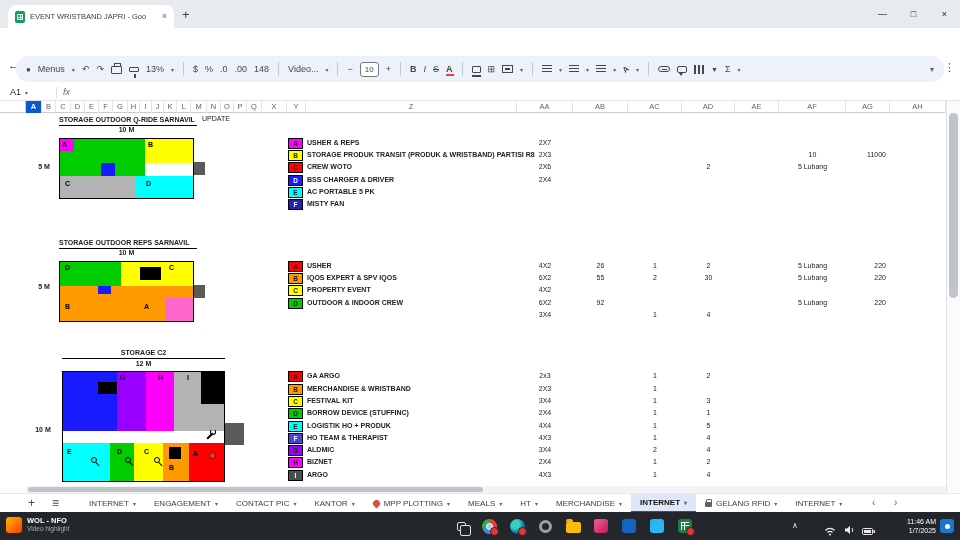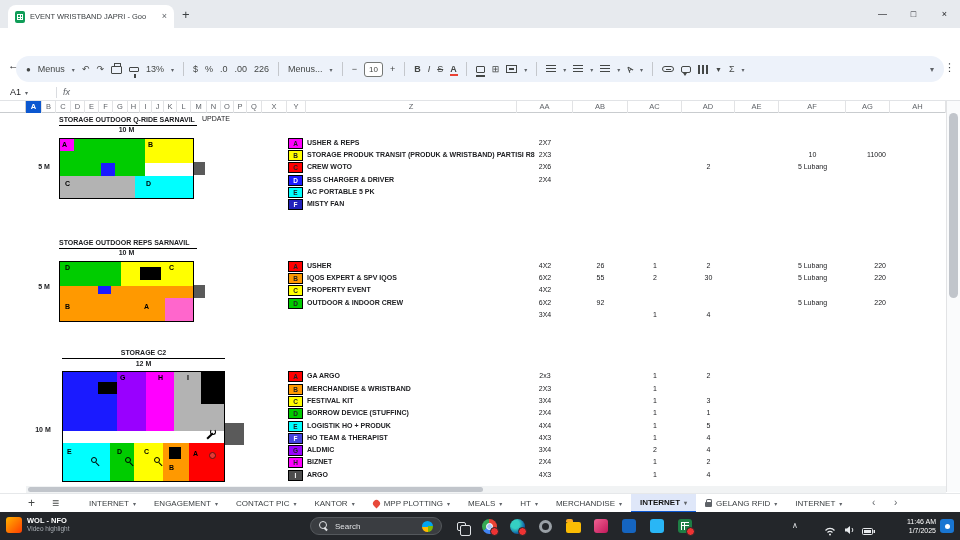--- a/index.html
+++ b/index.html
@@ -176,23 +176,23 @@
     <span>↷</span>
     <span class="ic ic-print"></span>
     <span class="ic ic-paint"></span>
     <span class="tbtxt">13%</span>
     <span class="caret">▾</span>
     <span class="sep"></span>
     <span>$</span>
     <span>%</span>
     <span>.0</span>
     <span>.00</span>
-    <span>226</span>
+    <span>148</span>
     <span class="sep"></span>
-    <span class="tbtxt">Menus...</span>
+    <span class="tbtxt">Video...</span>
     <span class="caret">▾</span>
     <span class="sep"></span>
     <span>−</span>
     <span class="sizebox">10</span>
     <span>+</span>
     <span class="sep"></span>
     <span class="bold">B</span>
     <span class="ital">I</span>
     <span class="strike">S</span>
     <span class="tcolor">A</span>
@@ -567,25 +567,20 @@
   </div>
 
   <div class="taskbar">
     <div class="widget">
       <span class="widget-icon"></span>
       <span>
         <div class="wt1">WOL - NFO</div>
         <div class="wt2">Video highlight</div>
       </span>
     </div>
-    <div class="tsearch">
-      <span class="mag"></span>
-      <span class="tsearch-label">Search</span>
-      <span class="bing"></span>
-    </div>
     <span class="tbicon" style="left:452px">
         <span class="ic-taskview"></span>
       </span>
     <span class="tbicon badge" style="left:480px">
         <span class="ic-chrome"></span>
       </span>
     <span class="tbicon badge" style="left:508px">
         <span class="ic-edge"></span>
       </span>
     <span class="tbicon" style="left:536px">

